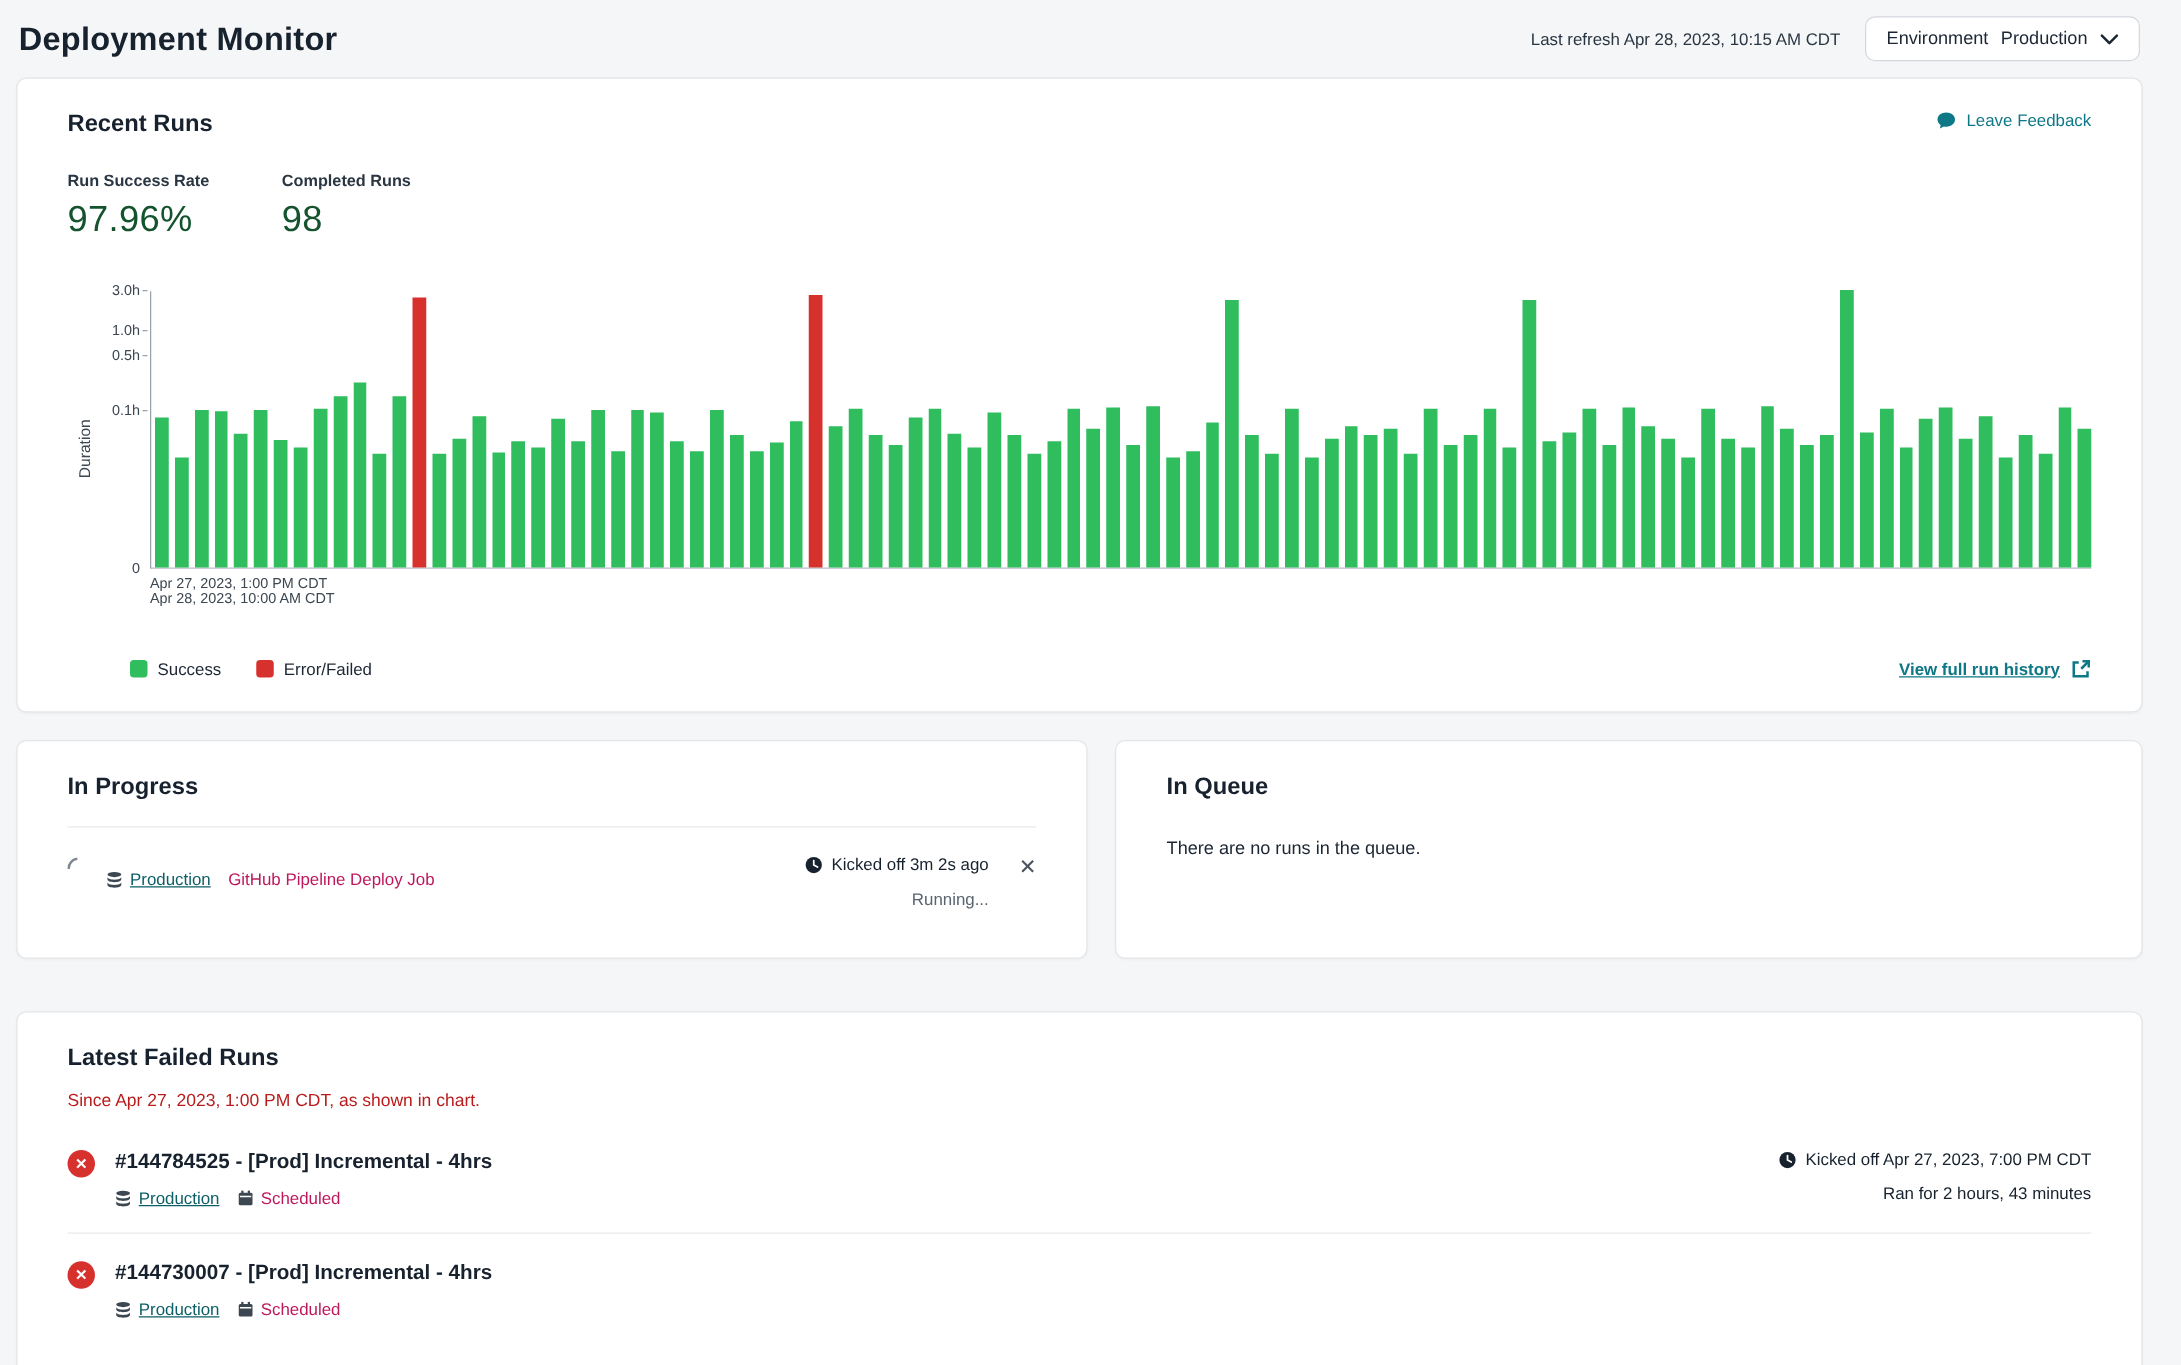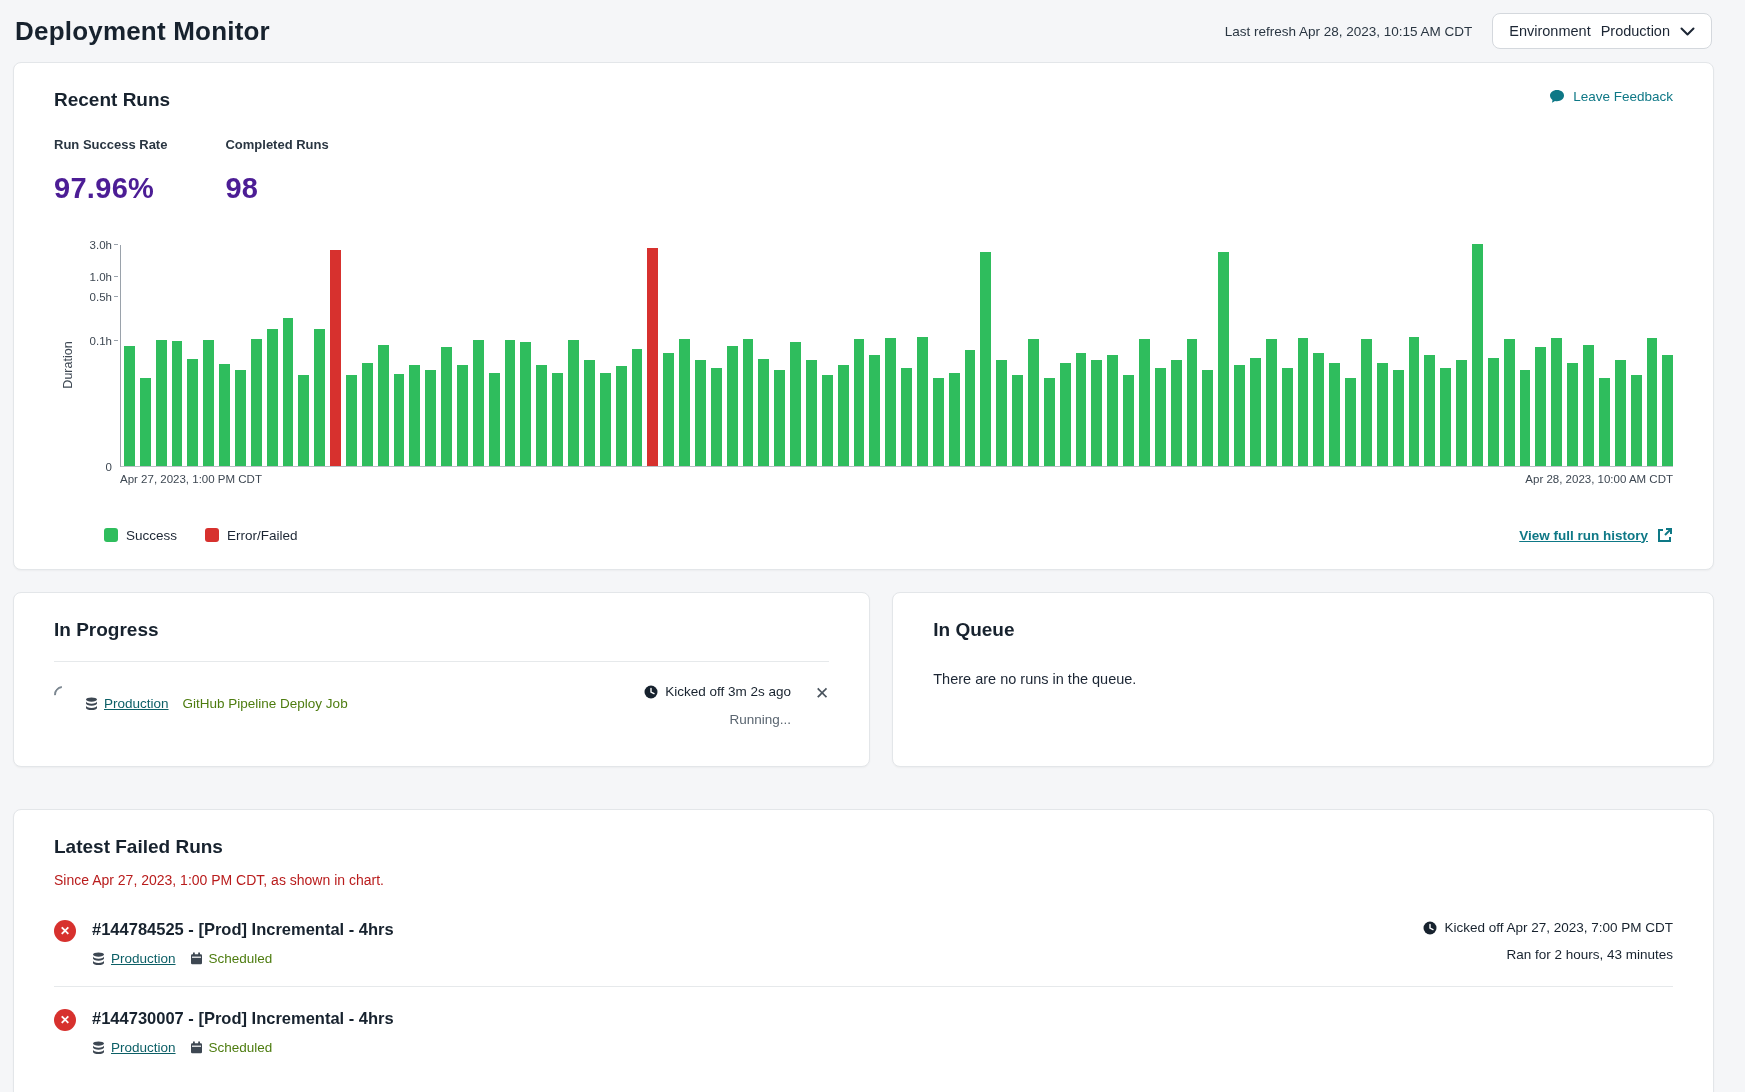--- a/index.html
+++ b/index.html
@@ -31,39 +31,39 @@
   }
   .card-pad { padding:26px 40px; }
   .card-title { font-size:19px; font-weight:bold; color:#17222e; }
 
   
   .recent-card { margin-bottom:22px; }
   .recent-head { display:flex; align-items:flex-start; justify-content:space-between; }
   .feedback-link { display:flex; align-items:flex-end; gap:8px; font-size:13.5px; color:#0e7886; cursor:pointer; }
   .stats-row { display:flex; gap:58px; margin-top:26px; }
   .stat-label { font-size:13px; font-weight:bold; color:#2a3642; }
-  .stat-value { font-size:29px; font-weight:bold; color:#4c1d95; margin-top:20px; letter-spacing:.3px; }
+  .stat-value { font-size:29px; font-weight:normal; color:#14532d; margin-top:8px; letter-spacing:.3px; }
 
   
   .chart-area { margin-top:40px; display:flex; }
   .y-axis-title {
     width:28px; display:flex; align-items:center; justify-content:center;
     font-size:12.5px; color:#3d4752;
   }
   .y-axis-title span { transform:rotate(-90deg); white-space:nowrap; display:block; }
   .plot-col { flex:1; position:relative; padding-left:38px; }
   .yticks { position:absolute; left:0; top:0; width:36px; height:222px; }
   .ytick { position:absolute; right:6px; transform:translateY(50%); font-size:11.5px; color:#3d4752; }
   .ytick-mark { position:absolute; right:0; width:4px; height:1px; background:#9aa2ab; }
   .plot {
     height:222px; border-left:1.5px solid #9aa2ab; border-bottom:1.5px solid #b9bfc6;
     display:flex; align-items:flex-end; gap:5px; padding-left:3px;
   }
   .bar { flex:1; border-radius:0; min-width:4px; }
-  .x-labels { display:flex; justify-content:space-between; font-size:11.5px; color:#3d4752; margin-top:6px; }
+  .x-labels { display:flex; justify-content:space-between; font-size:11.5px; color:#3d4752; margin-top:6px;flex-direction:column; }
 
   .chart-footer { display:flex; align-items:center; justify-content:space-between; margin-top:42px; }
   .legend { display:flex; gap:28px; margin-left:50px; }
   .legend-item { display:flex; align-items:center; gap:8px; font-size:13.5px; color:#1c2634; }
   .legend-swatch { width:14px; height:14px; border-radius:3px; }
   .history-link { display:flex; align-items:center; gap:9px; font-size:13.5px; font-weight:bold; color:#0e7886; cursor:pointer; }
   .history-link .hl-text { text-decoration:underline; }
 
   
   .mid-row { display:flex; gap:22px; margin-bottom:42px; }
@@ -74,21 +74,21 @@
   .run-row { display:flex; align-items:flex-start; padding-top:22px; }
   .spinner {
     width:17px; height:17px; border-radius:50%; margin-top:2px;
     border:2px solid transparent; border-top-color:#7c8791; transform:rotate(-50deg);
   }
   .run-main { flex:1; margin-left:14px; }
   .run-title { font-size:16.5px; font-weight:bold; color:#17222e; }
   .run-sub { display:flex; align-items:center; gap:14px; margin-top:12px; font-size:13.5px; }
   .tag-link { display:flex; align-items:center; gap:6px; color:#0c5f66; }
   .tag-link .tag-text { text-decoration:underline; cursor:pointer; }
-  .tag-plain { display:flex; align-items:center; gap:6px; color:#4d7c0f; }
+  .tag-plain { display:flex; align-items:center; gap:6px; color:#be185d; }
   .run-meta { text-align:right; margin-left:16px; }
   .meta-line { display:flex; align-items:center; justify-content:flex-end; gap:7px; font-size:13.5px; color:#17222e; }
   .meta-sub { font-size:13.5px; color:#5a6570; margin-top:13px; }
   .close-btn { margin-left:24px; margin-top:1px; font-size:17px; color:#4a545e; cursor:pointer; line-height:1; }
 
   .queue-empty { font-size:14.5px; color:#1c2634; margin-top:30px; }
 
   
   .failed-sub { font-size:14px; color:#b91c1c; margin-top:14px; }
   .failed-list { margin-top:10px; }

